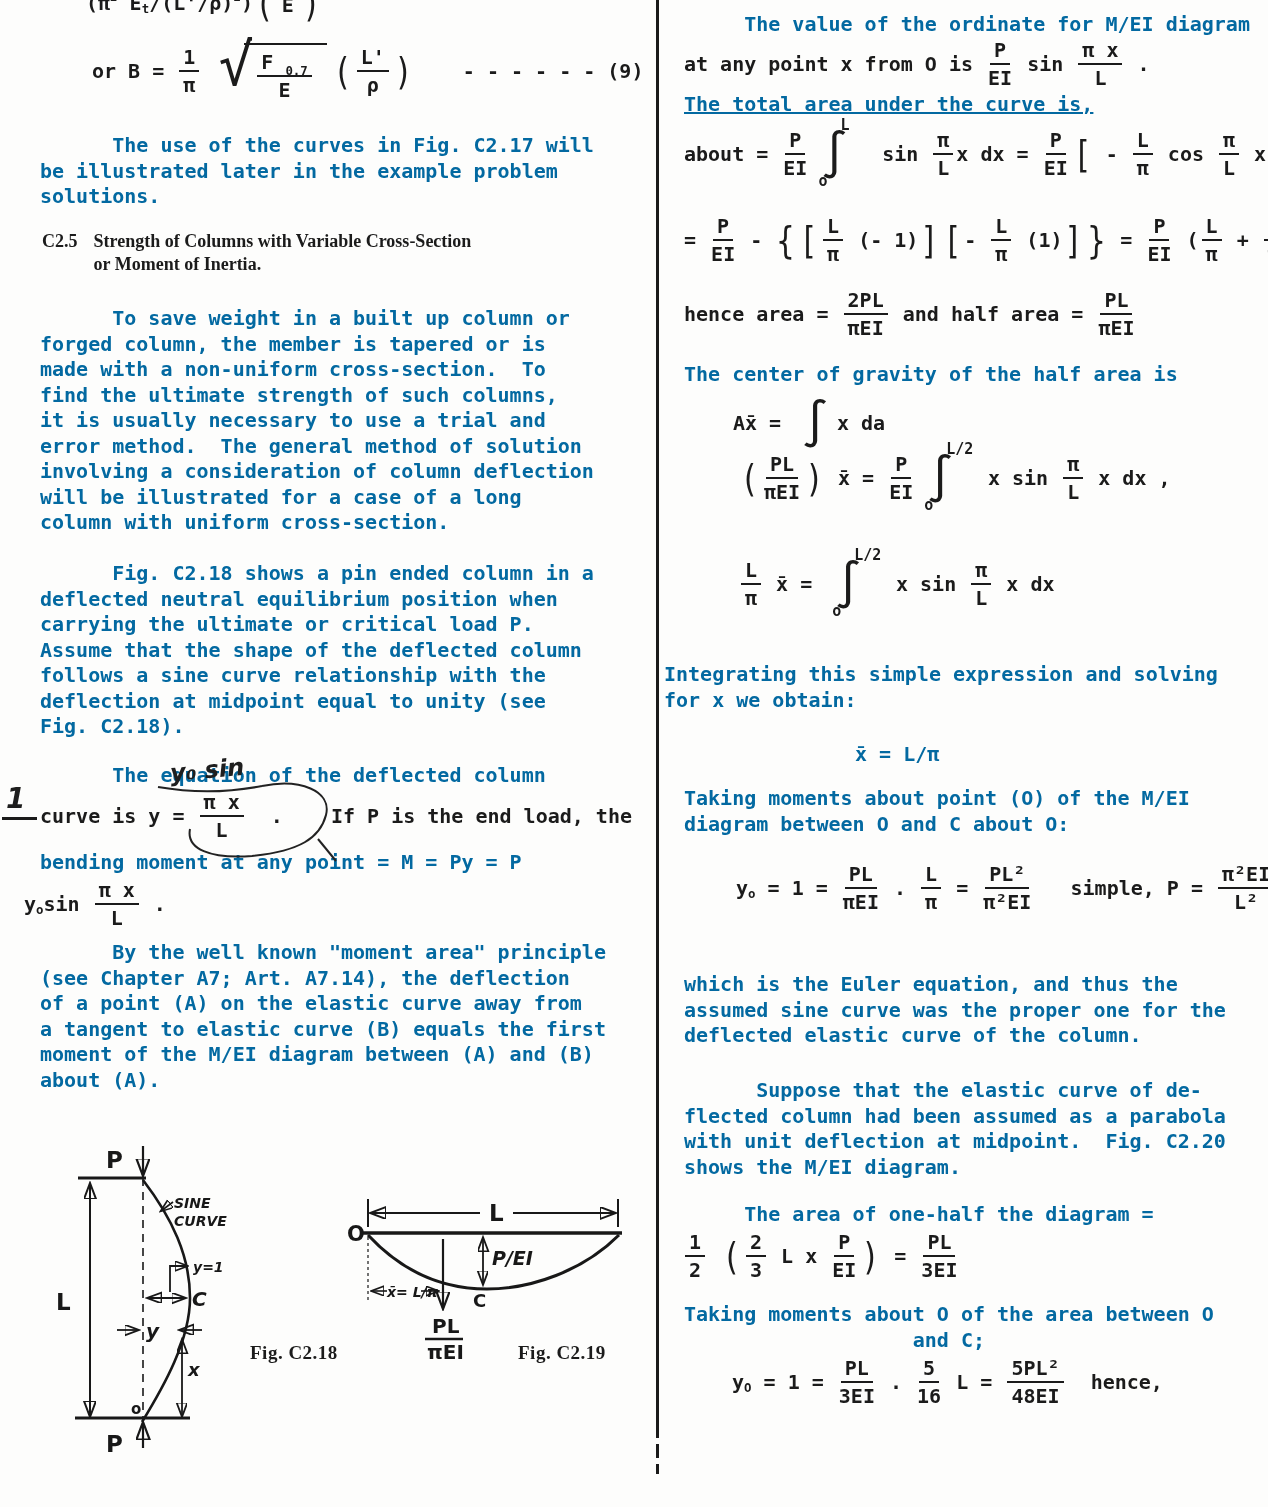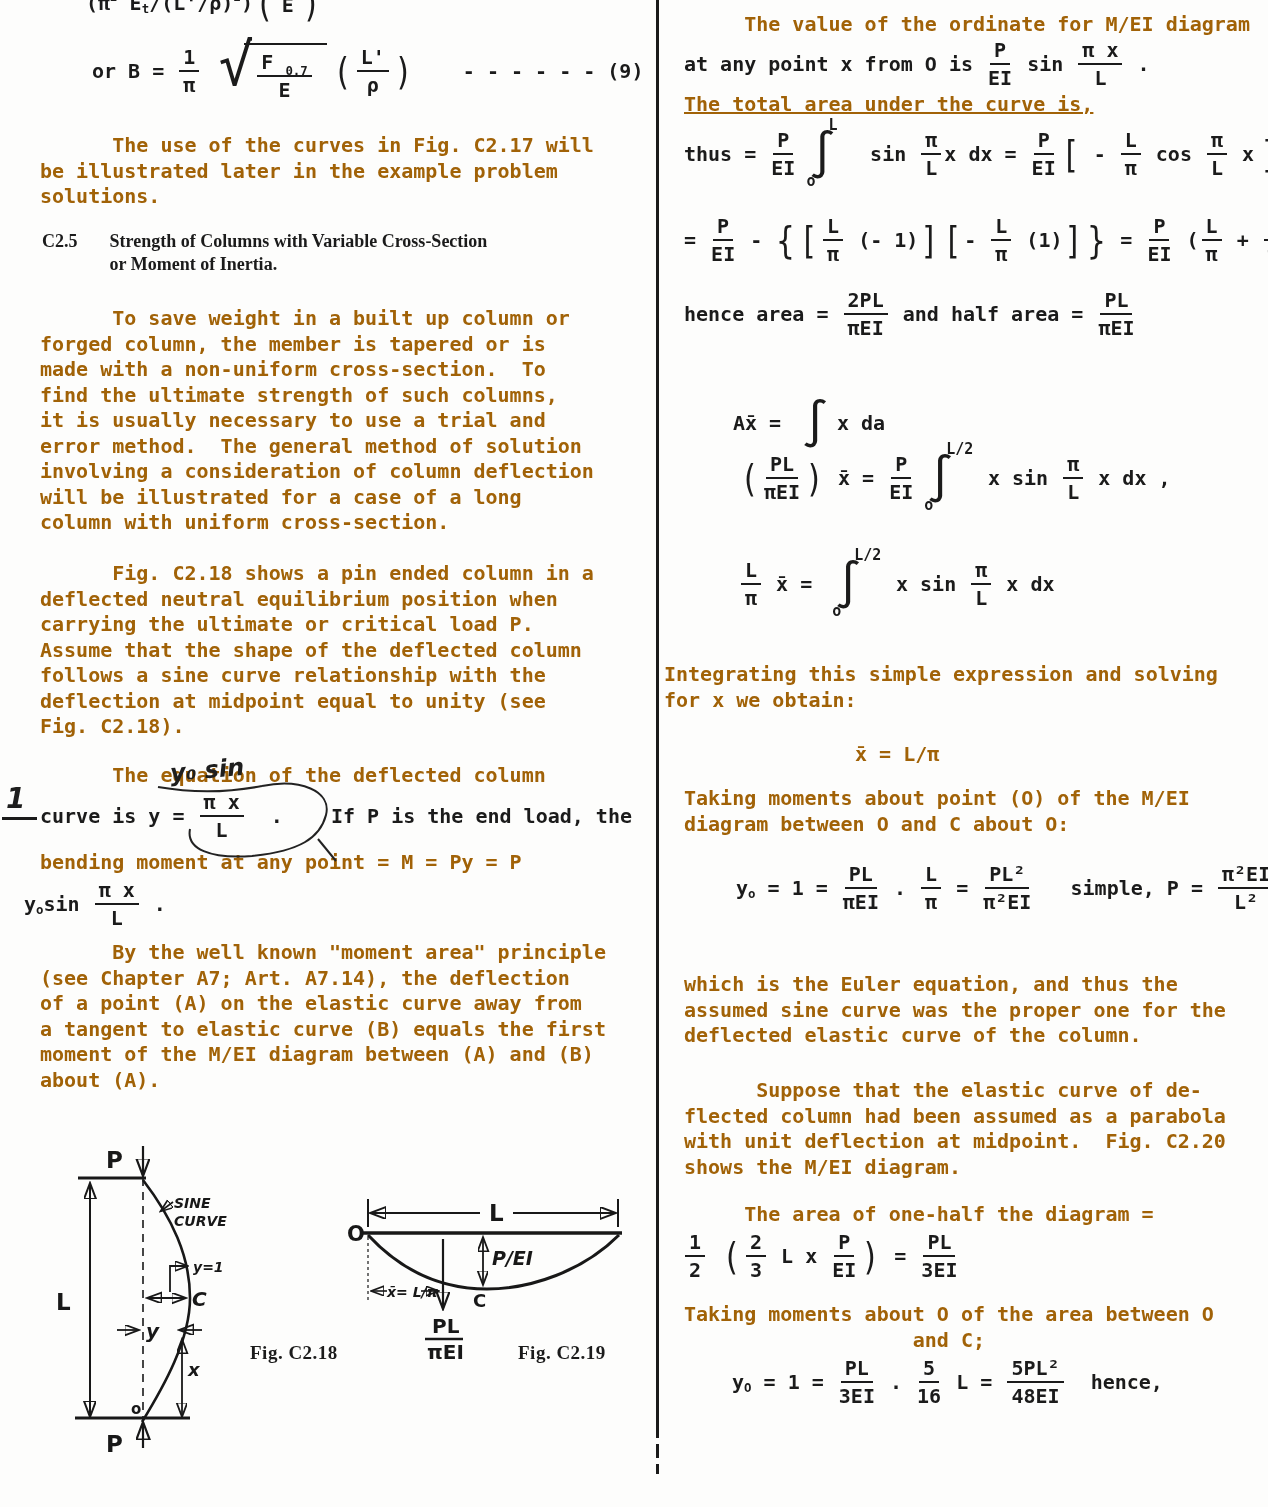--- a/index.html
+++ b/index.html
@@ -1,40 +1,40 @@
 <!DOCTYPE html>
 <html><head>
 <meta charset="utf-8">
 <style>
   html,body{margin:0;padding:0;background:#e8e8e8;}
   #page{position:relative;width:1268px;height:1507px;background:#fdfdfc;overflow:hidden;
         color:#1b1b1b;}
   .mono{position:absolute;font-family:"DejaVu Sans Mono",monospace;font-size:20px;
-        line-height:25.5px;font-weight:bold;white-space:pre;color:#a16207;}
+        line-height:25.5px;font-weight:bold;white-space:pre;color:#0369a1;}
   .eqrow{position:absolute;display:flex;align-items:center;font-family:"DejaVu Sans Mono",monospace;
          font-size:20px;font-weight:bold;color:#1b1b1b;}
   .tx{white-space:pre;}
   .frac{display:inline-flex;flex-direction:column;align-items:center;margin:0 3px;}
   .fn{display:flex;align-items:baseline;padding:0 4px 1px;border-bottom:2.4px solid #1b1b1b;}
   .fd{display:flex;align-items:baseline;padding-top:1px;}
   .sb{font-size:.62em;position:relative;top:.45em;}
   .sp{font-size:.62em;position:relative;top:-.55em;}
   .bigd{font-size:38px;line-height:38px;display:inline-block;transform:scaleX(.8);font-weight:normal;}
   .intw{position:relative;display:inline-block;margin:0 34px 0 10px;}
   .intw.nolim{margin:0 8px;}
   .isym{font-size:46px;line-height:46px;font-weight:normal;}
   .ilt{position:absolute;top:-15px;left:20px;font-size:15px;white-space:nowrap;}
   .ilb{position:absolute;bottom:-13px;left:-2px;font-size:15px;}
   .rbrw{position:relative;display:inline-block;margin-right:28px;margin-left:4px;}
   .sqrtw{display:inline-flex;align-items:flex-start;margin:0 4px;}
   .rad{font-size:58px;line-height:50px;font-weight:normal;margin-right:-9px;}
   .sqin{border-top:2.6px solid #1b1b1b;margin-top:3px;padding:5px 12px 0 10px;
         display:inline-flex;align-items:center;}
   .ovl{border-top:2.4px solid #1b1b1b;padding:2px 6px 0;}
-  .heading{position:absolute;left:42px;top:230px;display:flex;gap:32px;
+  .heading{position:absolute;left:42px;top:230px;display:flex;gap:16px;
            font-family:"Liberation Serif",serif;font-weight:bold;font-size:18px;line-height:23px;}
   .heading .ht{white-space:pre-line;}
   .caption{position:absolute;font-family:"Liberation Serif",serif;font-weight:bold;
            font-size:19px;letter-spacing:.5px;}
   #divider,#divider-d1,#divider-d2{position:absolute;left:656px;width:3px;background:#1a1a1a;}
   #divider{top:0;height:1438px;}
   #divider-d1{top:1444px;height:14px;}
   #divider-d2{top:1464px;height:10px;}
   .figsvg{position:absolute;}
   .figsvg text{font-family:"DejaVu Sans",sans-serif;fill:#181818;}
@@ -251,21 +251,21 @@
           <span class="tx">π x</span>
         </span>
         <span class="fd">
           <span class="tx">L</span>
         </span>
       </span>
       <span class="tx"> .</span>
     </div>
   <div class="mono" style="left:684px;top:92px;text-decoration:underline;">The total area under the curve is,</div>
   <div class="eqrow" style="left:684px;top:128px;">
-      <span class="tx">thus = </span>
+      <span class="tx">about = </span>
       <span class="frac">
         <span class="fn">
           <span class="tx">P</span>
         </span>
         <span class="fd">
           <span class="tx">EI</span>
         </span>
       </span>
       <span class="intw"><span class="isym">∫</span><span class="ilt">L</span><span class="ilb">o</span></span>
       <span class="tx">sin </span>
@@ -385,20 +385,21 @@
       <span class="tx"> and half area = </span>
       <span class="frac">
         <span class="fn">
           <span class="tx">PL</span>
         </span>
         <span class="fd">
           <span class="tx">πEI</span>
         </span>
       </span>
     </div>
+  <div class="mono" style="left:684px;top:362px;">The center of gravity of the half area is</div>
   <div class="eqrow" style="left:733px;top:400px;">
       <span class="tx">Ax̄ = </span>
       <span class="intw nolim"><span class="isym">∫</span></span>
       <span class="tx">x da</span>
     </div>
   <div class="eqrow" style="left:738px;top:452px;">
       <span class="bigd">(</span>
       <span class="frac">
         <span class="fn">
           <span class="tx">PL</span>

